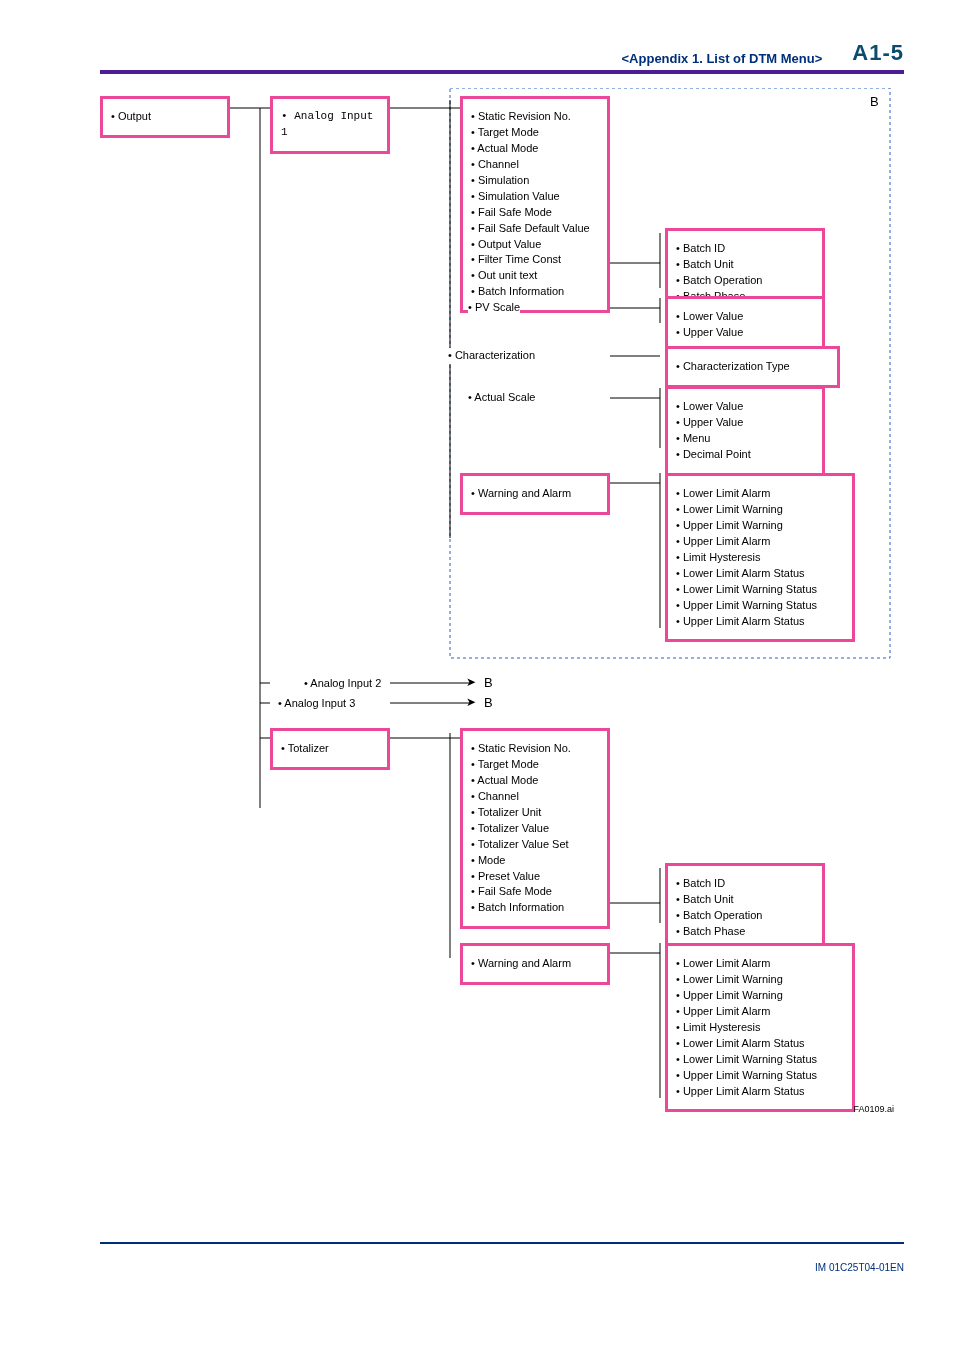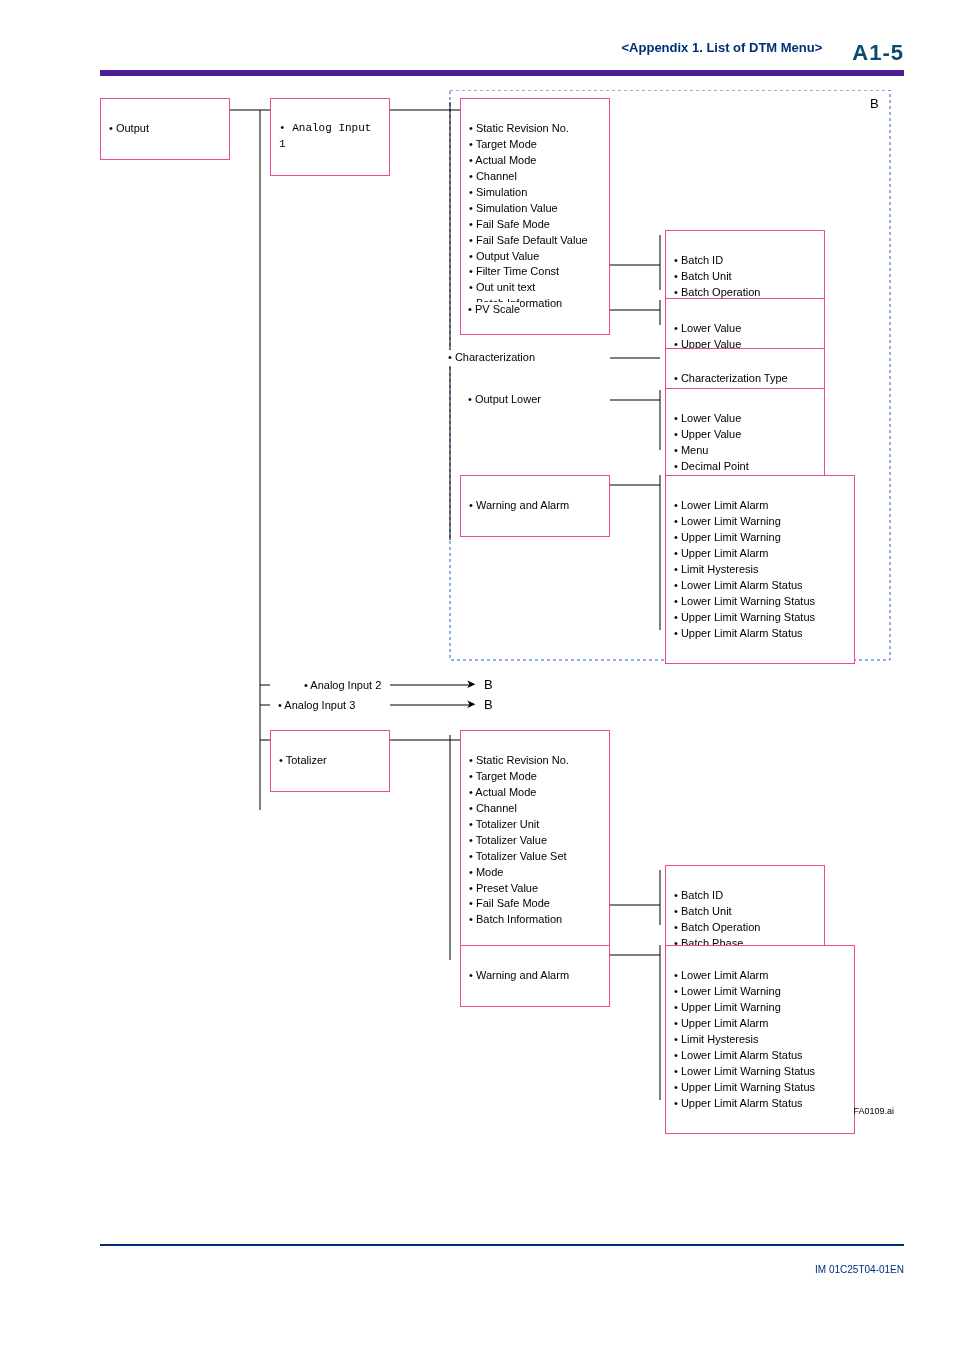--- a/index.html
+++ b/index.html
@@ -1,21 +1,21 @@
 <!DOCTYPE html>
 <html><head>
 <meta charset="utf-8">
 <style>
   html,body{margin:0;padding:0;background:#fff;font-family:Arial,Helvetica,sans-serif;color:#000;font-size:12px;}
   .page{width:954px;height:1350px;position:relative;box-sizing:border-box;padding:40px 50px 20px 100px;}
-  .header{display:flex;justify-content:flex-end;align-items:flex-start;border-bottom:6px solid #4c1d95;padding-bottom:4px;margin-bottom:14px;}
+  .header{display:flex;justify-content:flex-end;align-items:flex-end;border-bottom:4px solid #4c1d95;padding-bottom:4px;margin-bottom:14px;}
   .header .section{font-weight:bold;font-size:13px;color:#002f7a;margin-right:30px;}
   .header .pageno{font-weight:bold;font-size:22px;color:#0c4a6e;letter-spacing:1px;}
   .diagram{position:relative;width:100%;height:1150px;}
-  .nodebox{position:absolute;border:1px solid #ec4899;background:#fff;padding:22px 8px;line-height:1.45;font-size:11px;box-sizing:border-box;}
+  .nodebox{position:absolute;border:3px solid #ec4899;background:#fff;padding:10px 8px;line-height:1.45;font-size:11px;box-sizing:border-box;}
   .nodebox.noborder{border:none;padding:0;}
   .bullet::before{content:"• ";}
   svg.conn{position:absolute;top:0;left:0;width:100%;height:100%;pointer-events:none;}
   svg.conn line{stroke:#000;stroke-width:1;}
   svg.conn path.dash{stroke:#2a60c8;stroke-width:1;stroke-dasharray:3 3;fill:none;}
   .arrow{position:absolute;font-size:12px;}
   .label-b{position:absolute;font-size:13px;}
   .foot-line{border-top:2px solid #002f7a;margin-top:4px;}
   .figid{text-align:right;font-size:9px;color:#000;margin-top:-2px;}
   .docid{text-align:right;font-size:10px;color:#002f7a;margin-top:18px;}
@@ -97,39 +97,39 @@
       <div class="bullet">Out unit text</div>
       <div class="bullet">Batch Information</div>
     </div>
     <div class="nodebox noborder" style="left:368px;top:212px;">
       <div class="bullet">PV Scale</div>
     </div>
     <div class="nodebox noborder" style="left:348px;top:260px;">
       <div class="bullet">Characterization</div>
     </div>
     <div class="nodebox noborder" style="left:368px;top:302px;">
-      <div class="bullet">Output Lower</div>
+      <div class="bullet">Actual Scale</div>
     </div>
     <div class="nodebox" style="left:360px;top:385px;width:150px;">
       <div class="bullet">Warning and Alarm</div>
     </div>
 
     <div class="nodebox" style="left:565px;top:140px;width:160px;">
       <div class="bullet">Batch ID</div>
       <div class="bullet">Batch Unit</div>
       <div class="bullet">Batch Operation</div>
       <div class="bullet">Batch Phase</div>
     </div>
 
     <div class="nodebox" style="left:565px;top:208px;width:160px;">
       <div class="bullet">Lower Value</div>
       <div class="bullet">Upper Value</div>
     </div>
 
-    <div class="nodebox" style="left:565px;top:258px;width:160px;">
+    <div class="nodebox" style="left:565px;top:258px;width:175px;">
       <div class="bullet">Characterization Type</div>
     </div>
 
     <div class="nodebox" style="left:565px;top:298px;width:160px;">
       <div class="bullet">Lower Value</div>
       <div class="bullet">Upper Value</div>
       <div class="bullet">Menu</div>
       <div class="bullet">Decimal Point</div>
     </div>
 

